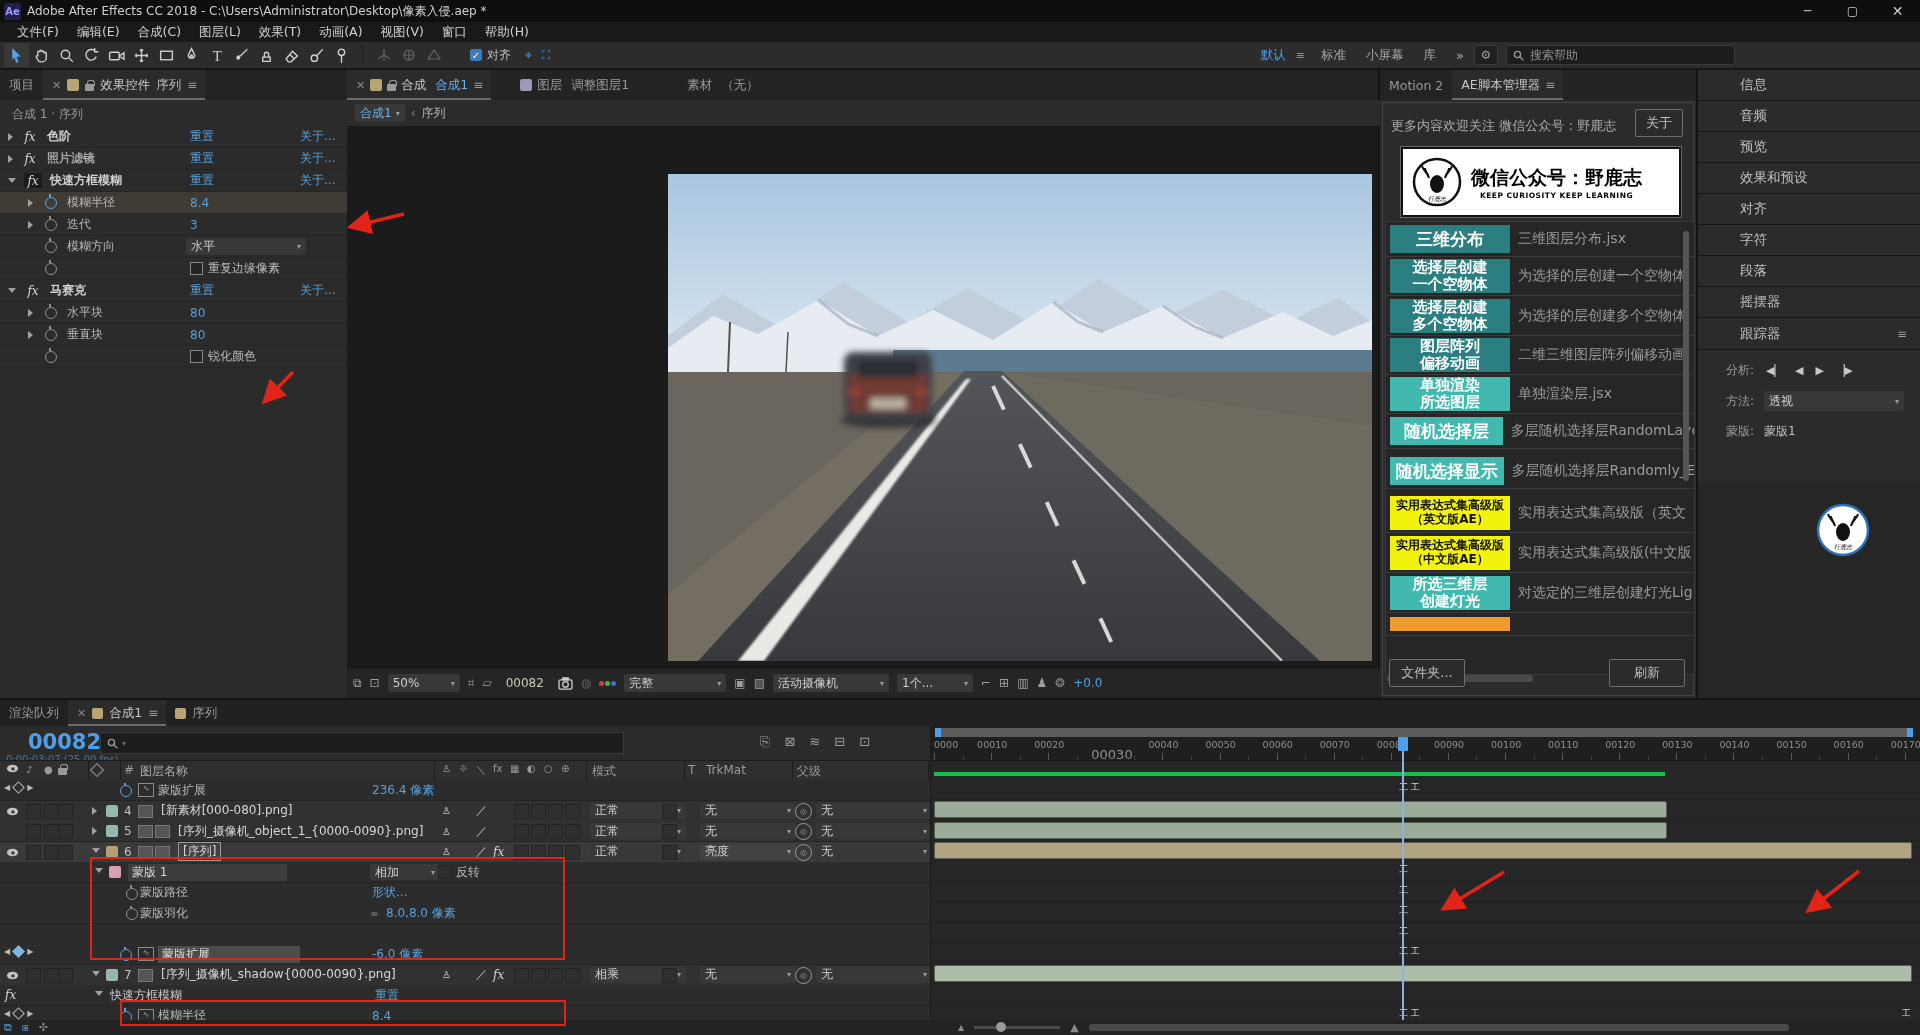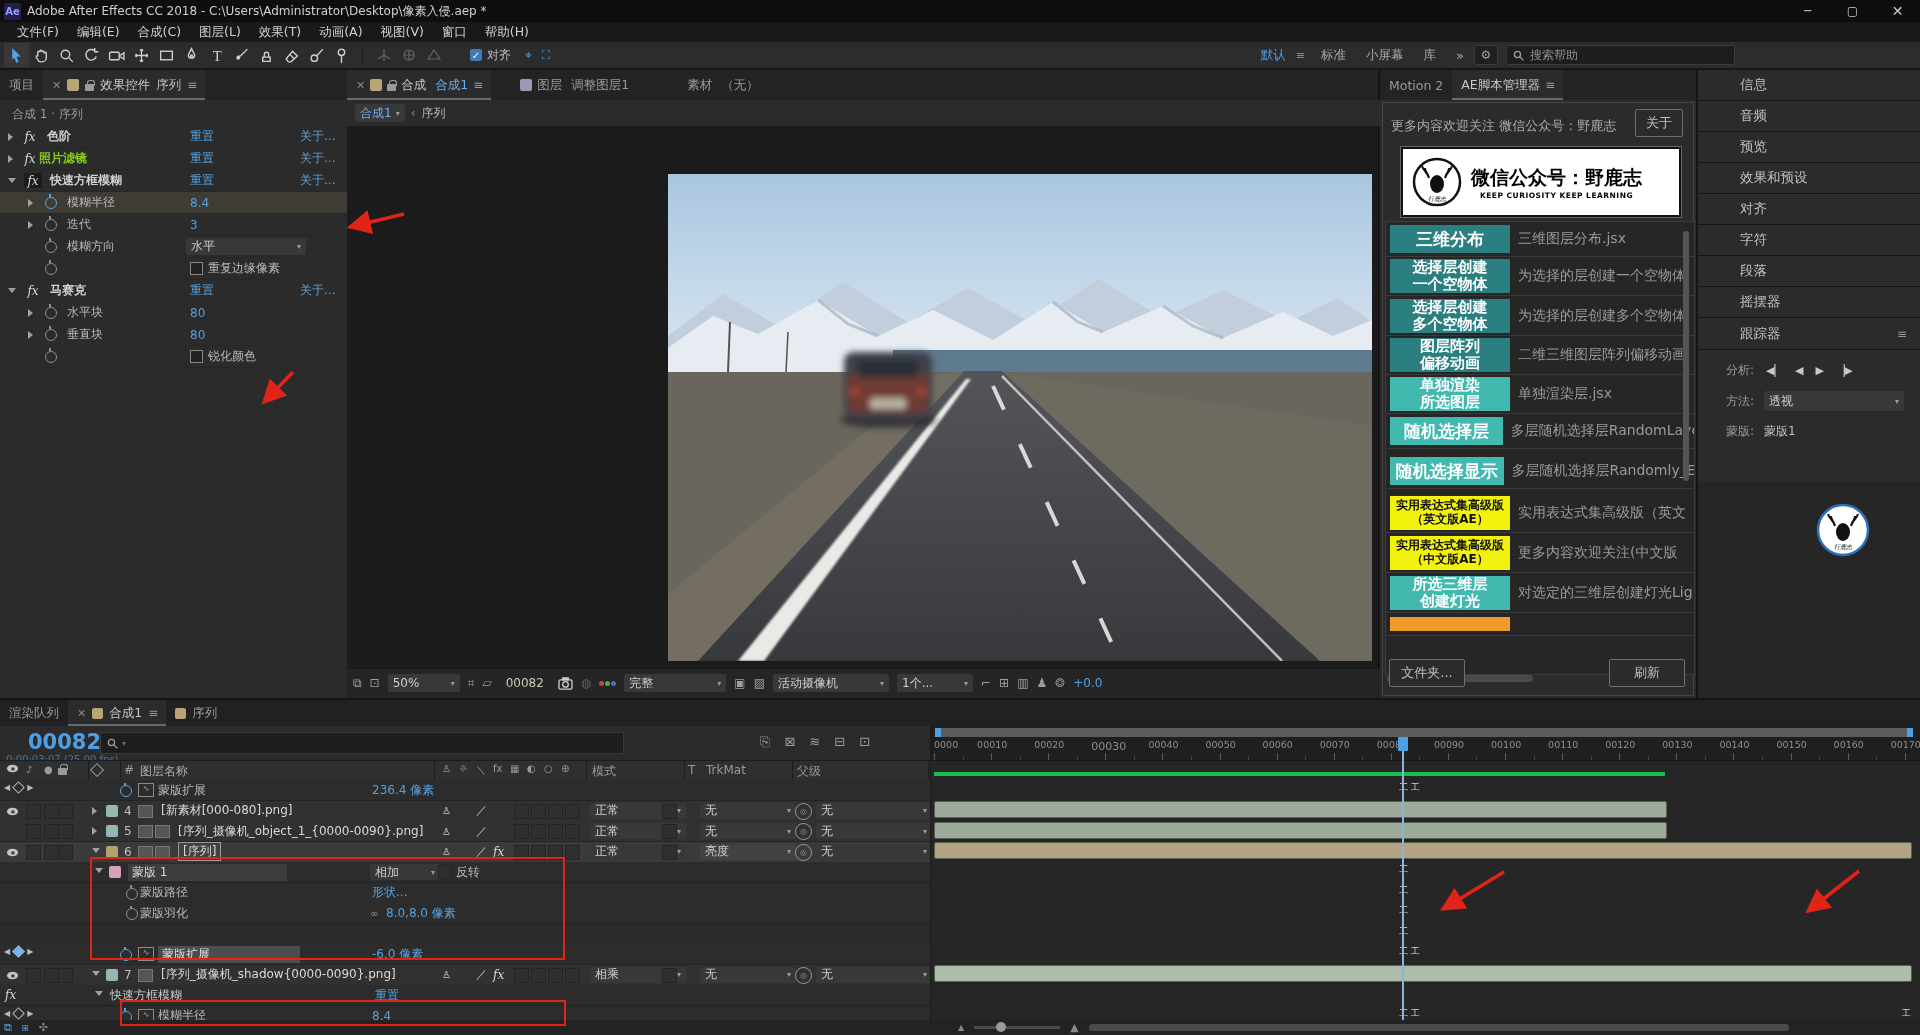--- a/index.html
+++ b/index.html
@@ -216,21 +216,21 @@
           </span>
           <span style="margin-left: 8px; color: rgb(208, 208, 208); font-weight: bold;">色阶</span>
           <span class="blue" style="position: absolute; left: 190px;">重置</span>
           <span class="blue" style="position: absolute; left: 300px;">关于...</span>
         </div>
         <div style="position: relative; height: 21px; display: flex; align-items: center; border-bottom: 1px solid rgb(38, 38, 38);">
           <span class="tri-r" style="margin-left: 8px;"></span>
           <span style="margin-left: 8px; width: 18px; height: 15px; display: flex; align-items: center; justify-content: center;">
             <span class="fxb">fx</span>
           </span>
-          <span style="color: #84cc16; font-weight: bold;">照片滤镜</span>
+          <span style="margin-left: 8px; color: #a3a3a3; font-weight: bold;">照片滤镜</span>
           <span class="blue" style="position: absolute; left: 190px;">重置</span>
           <span class="blue" style="position: absolute; left: 300px;">关于...</span>
         </div>
         <div style="position: relative; height: 21px; display: flex; align-items: center; border-bottom: 1px solid rgb(38, 38, 38);">
           <span class="tri-d" style="margin-left: 8px;"></span>
           <span style="margin-left: 8px; width: 18px; height: 15px; display: flex; align-items: center; justify-content: center; background: rgb(28, 28, 28);">
             <span class="fxb">fx</span>
           </span>
           <span style="margin-left: 8px; color: rgb(208, 208, 208); font-weight: bold;">快速方框模糊</span>
           <span class="blue" style="position: absolute; left: 190px;">重置</span>
@@ -489,21 +489,21 @@
               <div>实用表达式集高级版</div>
               <div>（英文版AE）</div>
             </span>
             <span style="margin-left: 8px; color: rgb(154, 154, 154); font-size: 14px; white-space: nowrap; overflow: hidden;">实用表达式集高级版（英文</span>
           </div>
           <div style="position: absolute; left: 0px; top: 311px; width: 100%; height: 39px; border-bottom: 1px solid rgb(58, 58, 58); display: flex; align-items: center;">
             <span style="margin-left: 4px; width: 120px; height: 34px; display: flex; flex-direction: column; align-items: center; justify-content: center; font-weight: bold; color: rgb(17, 17, 17); background: rgb(242, 242, 12); font-size: 12px; line-height: 1.1;">
               <div>实用表达式集高级版</div>
               <div>（中文版AE）</div>
             </span>
-            <span style="margin-left: 8px; color: rgb(154, 154, 154); font-size: 14px; white-space: nowrap; overflow: hidden;">更多内容欢迎关注(中文版</span>
+            <span style="margin-left: 8px; color: rgb(154, 154, 154); font-size: 14px; white-space: nowrap; overflow: hidden;">实用表达式集高级版(中文版</span>
           </div>
           <div style="position: absolute; left: 0px; top: 351px; width: 100%; height: 39px; border-bottom: 1px solid rgb(58, 58, 58); display: flex; align-items: center;">
             <span style="margin-left: 4px; width: 120px; height: 34px; display: flex; flex-direction: column; align-items: center; justify-content: center; font-weight: bold; color: rgb(255, 255, 255); background: rgb(65, 185, 174); font-size: 15px; line-height: 1.1;">
               <div>所选三维层</div>
               <div>创建灯光</div>
             </span>
             <span style="margin-left: 8px; color: rgb(154, 154, 154); font-size: 14px; white-space: nowrap; overflow: hidden;">对选定的三维层创建灯光Lig</span>
           </div>
           <div style="position: absolute; left: 0px; top: 391px; width: 100%; height: 22px; border-bottom: 1px solid rgb(58, 58, 58); display: flex; align-items: center;">
             <span style="margin-left: 4px; width: 120px; height: 14px; display: flex; flex-direction: column; align-items: center; justify-content: center; font-weight: bold; color: rgb(255, 255, 255); background: rgb(240, 154, 46); font-size: 15px; line-height: 1.1;">
@@ -824,21 +824,21 @@
           </div>
           <span style="position: absolute; left: 3px; top: 13px; color: rgb(143, 143, 143); font-size: 9.5px;">0000</span>
           <span style="position: absolute; left: 3px; top: 27px; width: 1px; height: 7px; background: rgb(90, 90, 90);"></span>
           <span style="position: absolute; left: 31.5px; top: 30px; width: 1px; height: 4px; background: rgb(68, 68, 68);"></span>
           <span style="position: absolute; left: 46.1px; top: 13px; color: rgb(143, 143, 143); font-size: 9.5px;">00010</span>
           <span style="position: absolute; left: 60.1px; top: 27px; width: 1px; height: 7px; background: rgb(90, 90, 90);"></span>
           <span style="position: absolute; left: 88.6px; top: 30px; width: 1px; height: 4px; background: rgb(68, 68, 68);"></span>
           <span style="position: absolute; left: 103.2px; top: 13px; color: rgb(143, 143, 143); font-size: 9.5px;">00020</span>
           <span style="position: absolute; left: 117.2px; top: 27px; width: 1px; height: 7px; background: rgb(90, 90, 90);"></span>
           <span style="position: absolute; left: 145.7px; top: 30px; width: 1px; height: 4px; background: rgb(68, 68, 68);"></span>
-          <span style="position: absolute; left: 160.3px; top: 14px; color: rgb(143, 143, 143); font-size: 11px;">00030</span>
+          <span style="position: absolute; left: 160.3px; top: 21px; color: rgb(143, 143, 143); font-size: 13px;">00030</span>
           <span style="position: absolute; left: 174.3px; top: 27px; width: 1px; height: 7px; background: rgb(90, 90, 90);"></span>
           <span style="position: absolute; left: 202.8px; top: 30px; width: 1px; height: 4px; background: rgb(68, 68, 68);"></span>
           <span style="position: absolute; left: 217.4px; top: 13px; color: rgb(143, 143, 143); font-size: 9.5px;">00040</span>
           <span style="position: absolute; left: 231.4px; top: 27px; width: 1px; height: 7px; background: rgb(90, 90, 90);"></span>
           <span style="position: absolute; left: 259.9px; top: 30px; width: 1px; height: 4px; background: rgb(68, 68, 68);"></span>
           <span style="position: absolute; left: 274.5px; top: 13px; color: rgb(143, 143, 143); font-size: 9.5px;">00050</span>
           <span style="position: absolute; left: 288.5px; top: 27px; width: 1px; height: 7px; background: rgb(90, 90, 90);"></span>
           <span style="position: absolute; left: 317px; top: 30px; width: 1px; height: 4px; background: rgb(68, 68, 68);"></span>
           <span style="position: absolute; left: 331.6px; top: 13px; color: rgb(143, 143, 143); font-size: 9.5px;">00060</span>
           <span style="position: absolute; left: 345.6px; top: 27px; width: 1px; height: 7px; background: rgb(90, 90, 90);"></span>

